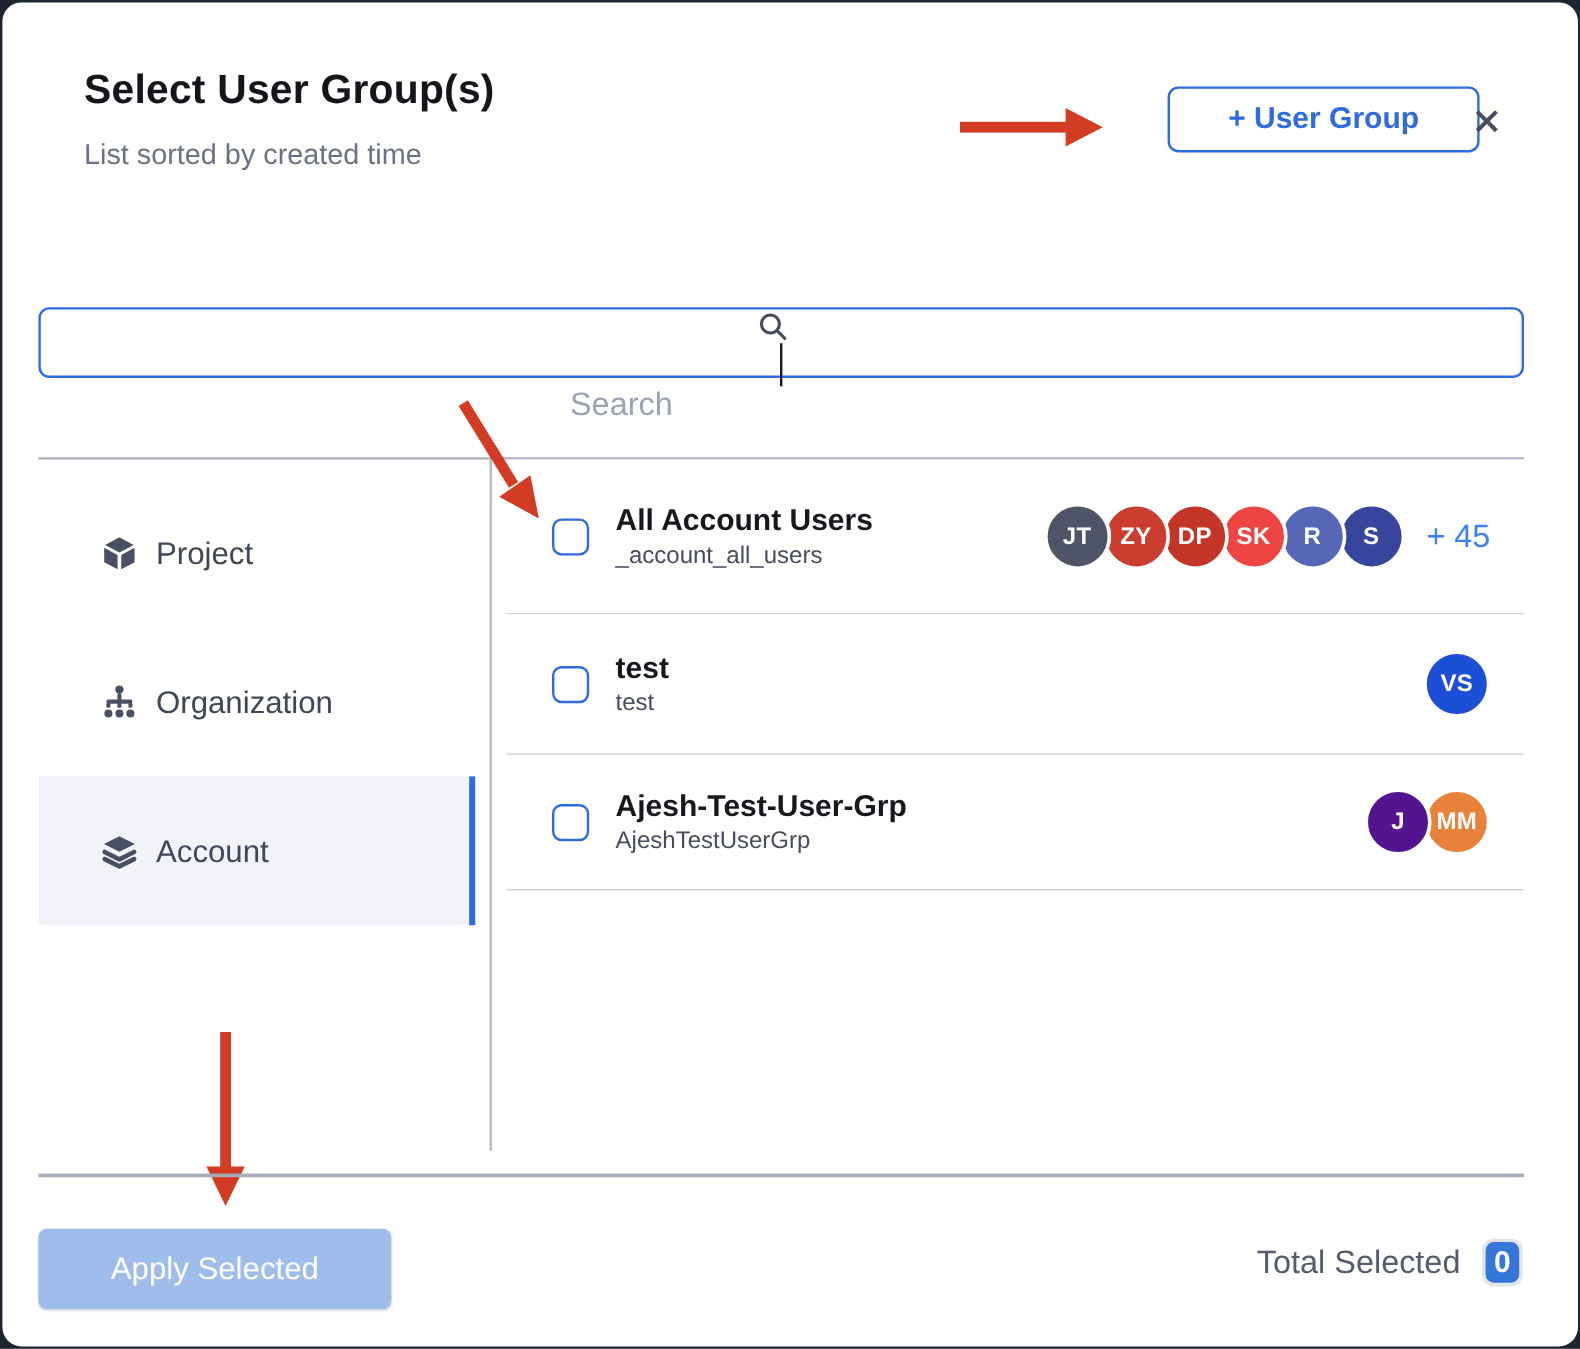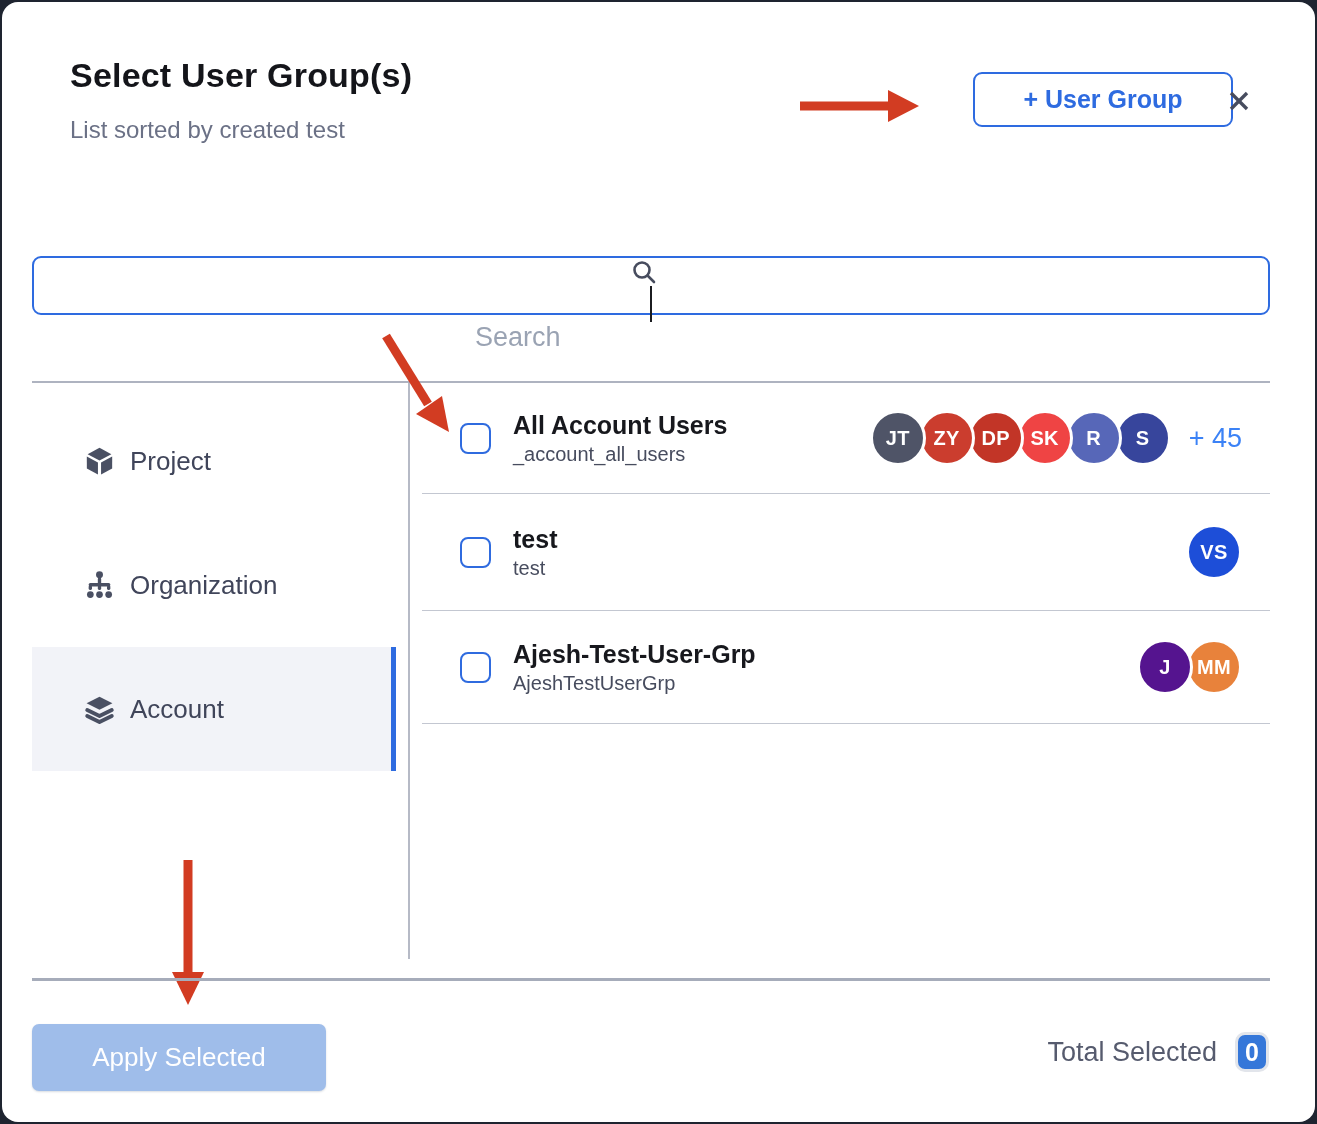--- a/index.html
+++ b/index.html
@@ -66,21 +66,21 @@
   .tab .label{font-size:26px;color:#40455a;}
   .tab.active{background:#f2f3f8;border-right-color:var(--blue);}
   .tab .icon{display:flex;flex:0 0 auto;}
   
   .list{position:absolute;left:420px;top:381px;width:848px;}
   .row{
     display:flex;align-items:center;
     padding-left:38px;padding-right:28px;
     border-bottom:1.5px solid #c3c7d1;cursor:pointer;background:#fff;
   }
-  .row:nth-child(1){height:111px;}
+  .row:nth-child(1){height:129px;}
   .row:nth-child(2){height:117px;}
   .row:nth-child(3){height:113px;}
   .checkbox{
     width:31px;height:31px;flex:0 0 auto;
     border:2.5px solid #2f6bdf;border-radius:8px;background:#fff;cursor:pointer;
   }
   .row-text{margin-left:22px;min-width:0;}
   .row-name{font-size:25px;font-weight:700;color:#17181d;line-height:1.25;}
   .row-id{font-size:20px;color:#474c5e;margin-top:2px;}
   .row-spacer{flex:1;}
@@ -113,21 +113,21 @@
   }
   
   .arrow{position:absolute;pointer-events:none;}
 </style>
 </head>
 <body>
 
 <div class="modal">
 
   <div class="title">Select User Group(s)</div>
-  <div class="subtitle">List sorted by created test</div>
+  <div class="subtitle">List sorted by created time</div>
 
   <button class="btn-new">+ User Group</button>
 
   <button class="close-btn">
     <span style="display:flex;">
       <svg width="32" height="32" viewBox="0 0 32 32">
         <line x1="8" y1="8" x2="24" y2="24" stroke="#474c5e" stroke-width="3.4"></line>
         <line x1="24" y1="8" x2="8" y2="24" stroke="#474c5e" stroke-width="3.4"></line>
       </svg>
     </span>

